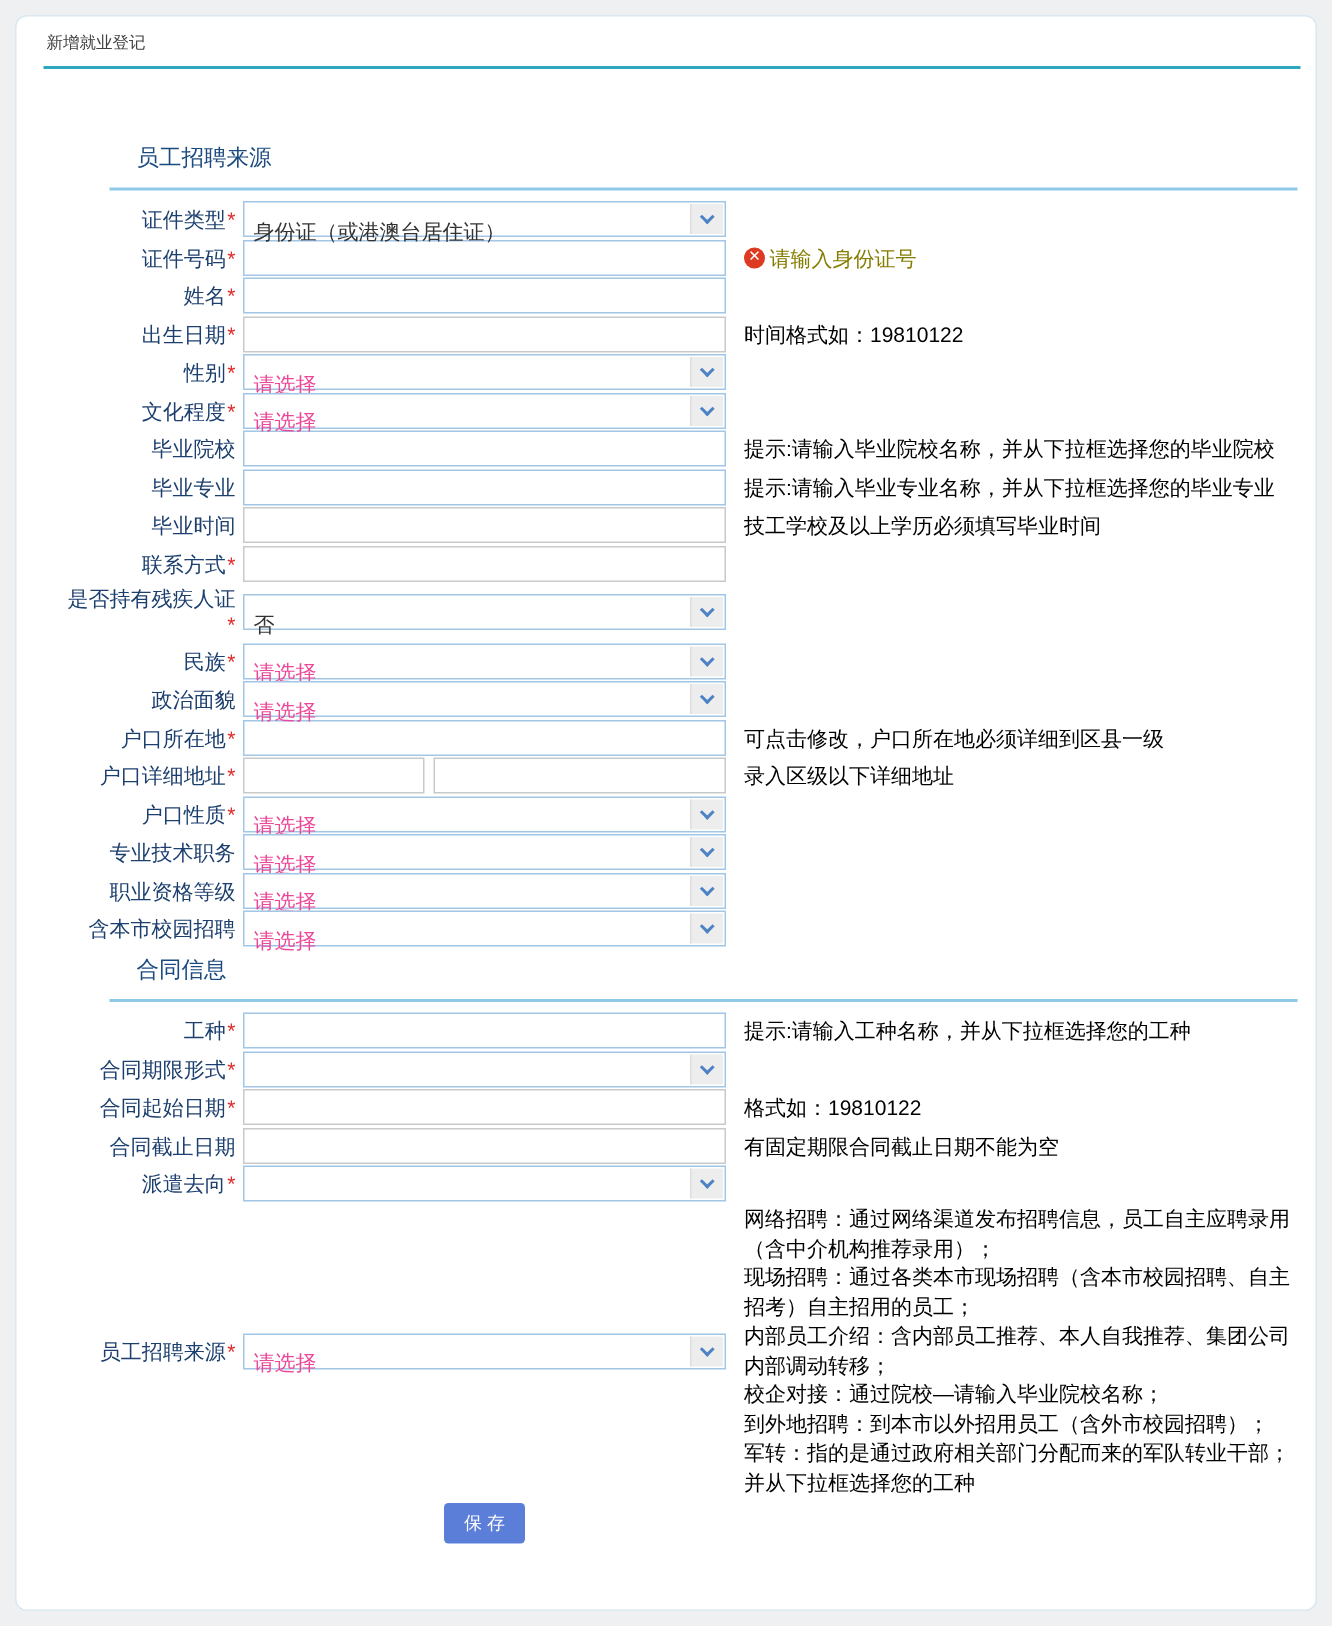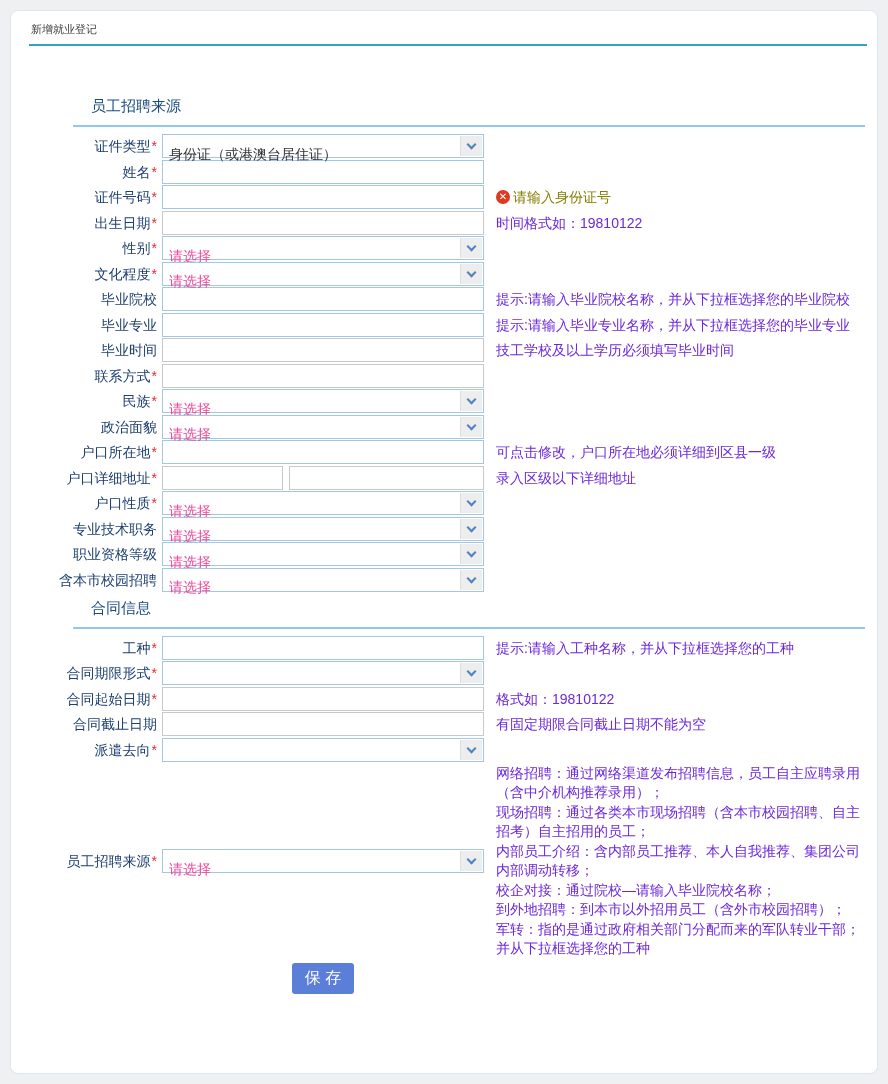--- a/index.html
+++ b/index.html
@@ -75,36 +75,36 @@
     background:#ededed; border-left:1px solid #dedede;
     display:flex; align-items:center; justify-content:center;
   }
   .chev {
     width:7px; height:7px; margin-top:-3px;
     border-left:2px solid #4d82c4; border-bottom:2px solid #4d82c4;
     transform:rotate(-45deg);
   }
   .hint {
     margin-left:12px; line-height:24px;
-    color:#6d28d9; white-space:nowrap;
+    color:#000000; white-space:nowrap;
   }
   .hint-error { color:#857d00; display:flex; align-items:center; }
   .err-icon {
     width:14px; height:14px; border-radius:50%;
     background:#dd3a22; color:#fff;
     font-size:10px; line-height:14px; text-align:center;
     margin-right:3px; flex:0 0 14px; font-weight:bold;
   }
   .tall-row { align-items:center; margin-top:2px; }
   .hint-multi { line-height:19.5px; white-space:normal; width:374px; word-break:break-all; }
   .save-row { margin:4px 0 0 151px; width:322px; text-align:center; }
   .save-btn {
     display:inline-block; border:none; cursor:pointer;
     background:#5b7ed8; color:#ffffff;
-    font-size:16px; font-family:inherit;
+    font-size:12px; font-family:inherit;
     padding:5px 13px; border-radius:3px;
   }
 </style>
 </head>
 <body>
 
 <div class="card">
   <div class="page-title">新增就业登记</div>
   <div class="title-divider"></div>
   <div id="form-root">
@@ -116,36 +116,36 @@
           <div class="field">
             <div class="select-box">
               <span class="select-value">身份证（或港澳台居住证）</span>
               <span class="select-btn">
                 <span class="chev"></span>
               </span>
             </div>
           </div>
         </div>
         <div class="form-row">
-          <div class="row-label"><span>姓名</span><span class="req">*</span></div>
-          <div class="field">
-            <input class="txt blue" value="" style="">
-          </div>
-        </div>
-        <div class="form-row">
           <div class="row-label"><span>证件号码</span><span class="req">*</span></div>
           <div class="field">
             <input class="txt blue" value="" style="">
           </div>
           <div class="hint hint-error">
             <span class="err-icon">✕</span>
             <span>请输入身份证号</span>
           </div>
         </div>
         <div class="form-row">
+          <div class="row-label"><span>姓名</span><span class="req">*</span></div>
+          <div class="field">
+            <input class="txt blue" value="" style="">
+          </div>
+        </div>
+        <div class="form-row">
           <div class="row-label"><span>出生日期</span><span class="req">*</span></div>
           <div class="field">
             <input class="txt" value="" style="">
           </div>
           <div class="hint"><span>时间格式如：19810122</span></div>
         </div>
         <div class="form-row">
           <div class="row-label"><span>性别</span><span class="req">*</span></div>
           <div class="field">
             <div class="select-box">
@@ -185,20 +185,31 @@
           <div class="row-label"><span>毕业时间</span></div>
           <div class="field">
             <input class="txt" value="" style="">
           </div>
           <div class="hint"><span>技工学校及以上学历必须填写毕业时间</span></div>
         </div>
         <div class="form-row">
           <div class="row-label"><span>联系方式</span><span class="req">*</span></div>
           <div class="field">
             <input class="txt" value="" style="">
+          </div>
+        </div>
+        <div class="form-row tall-label">
+          <div class="row-label"><span>是否持有残疾人证</span><span class="req">*</span></div>
+          <div class="field">
+            <div class="select-box">
+              <span class="select-value">否</span>
+              <span class="select-btn">
+                <span class="chev"></span>
+              </span>
+            </div>
           </div>
         </div>
         <div class="form-row">
           <div class="row-label"><span>民族</span><span class="req">*</span></div>
           <div class="field">
             <div class="select-box">
               <span class="select-value placeholder">请选择</span>
               <span class="select-btn">
                 <span class="chev"></span>
               </span>

